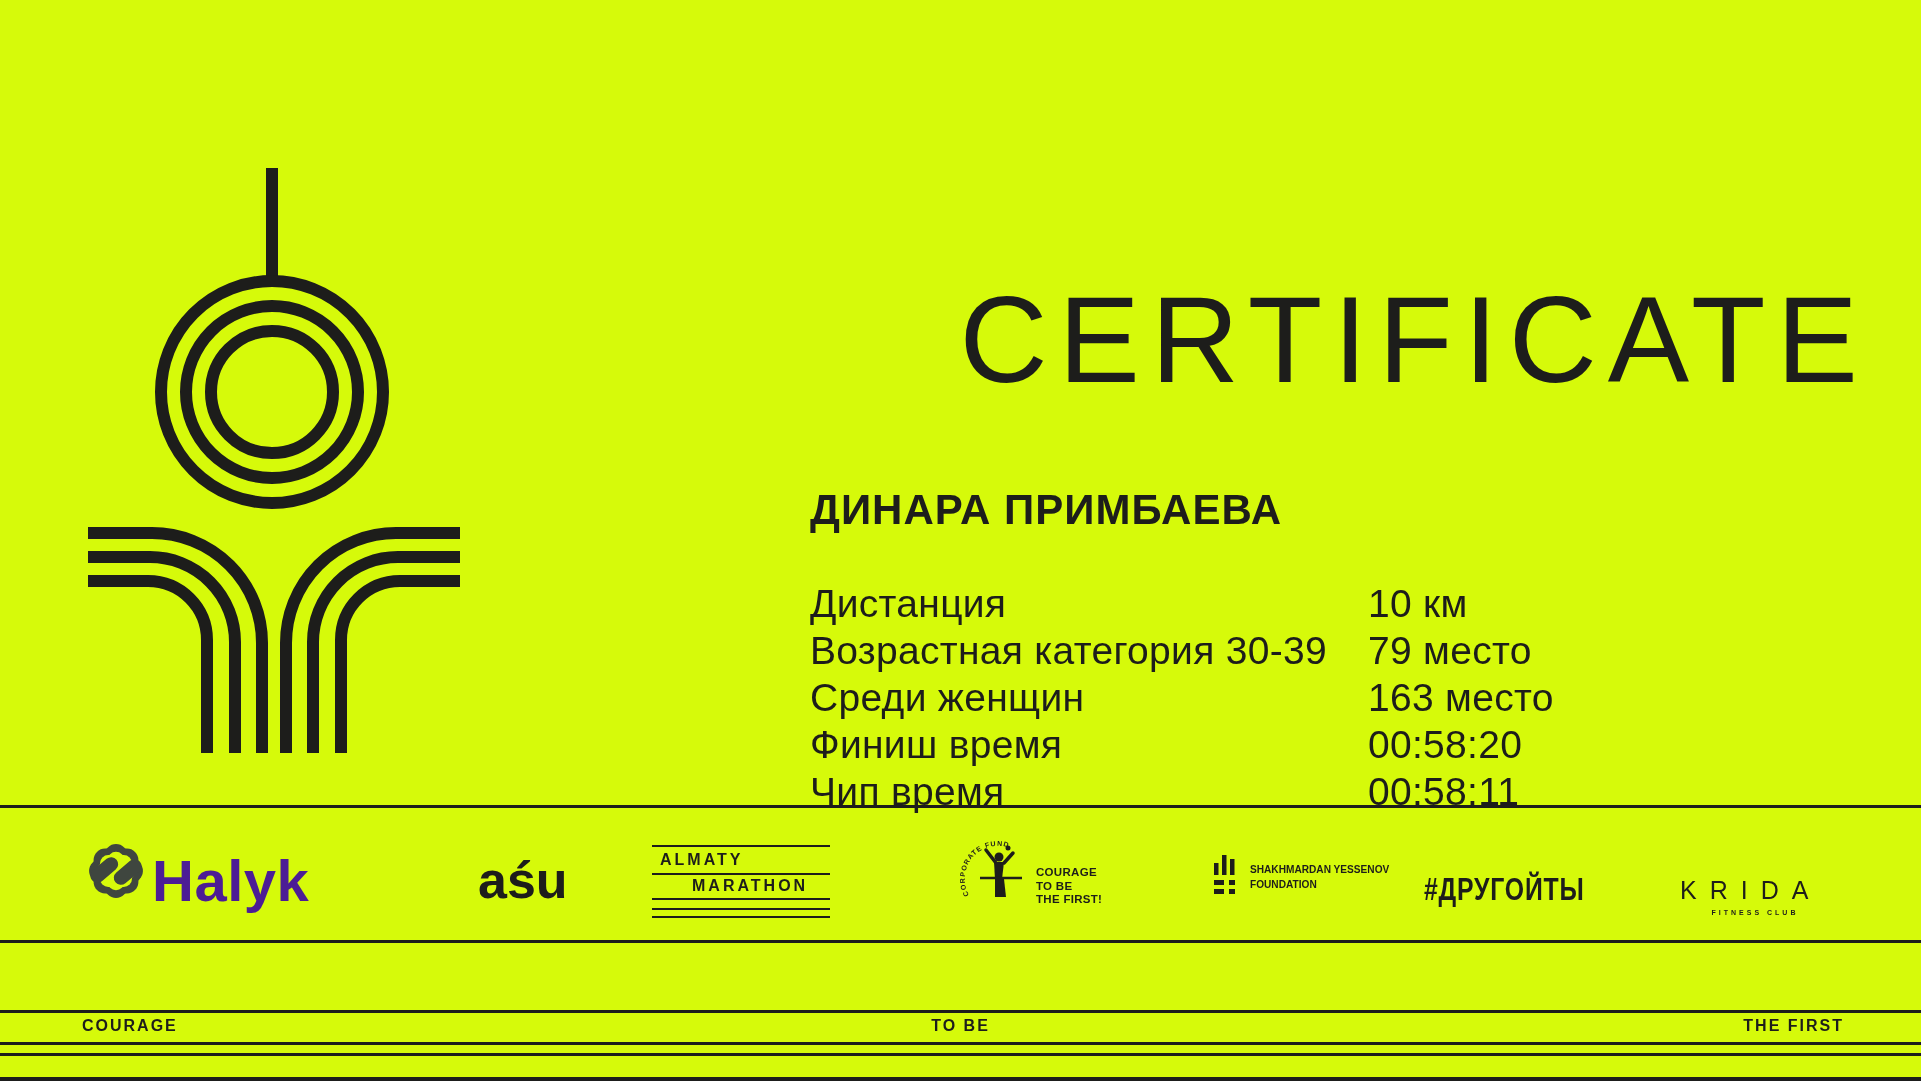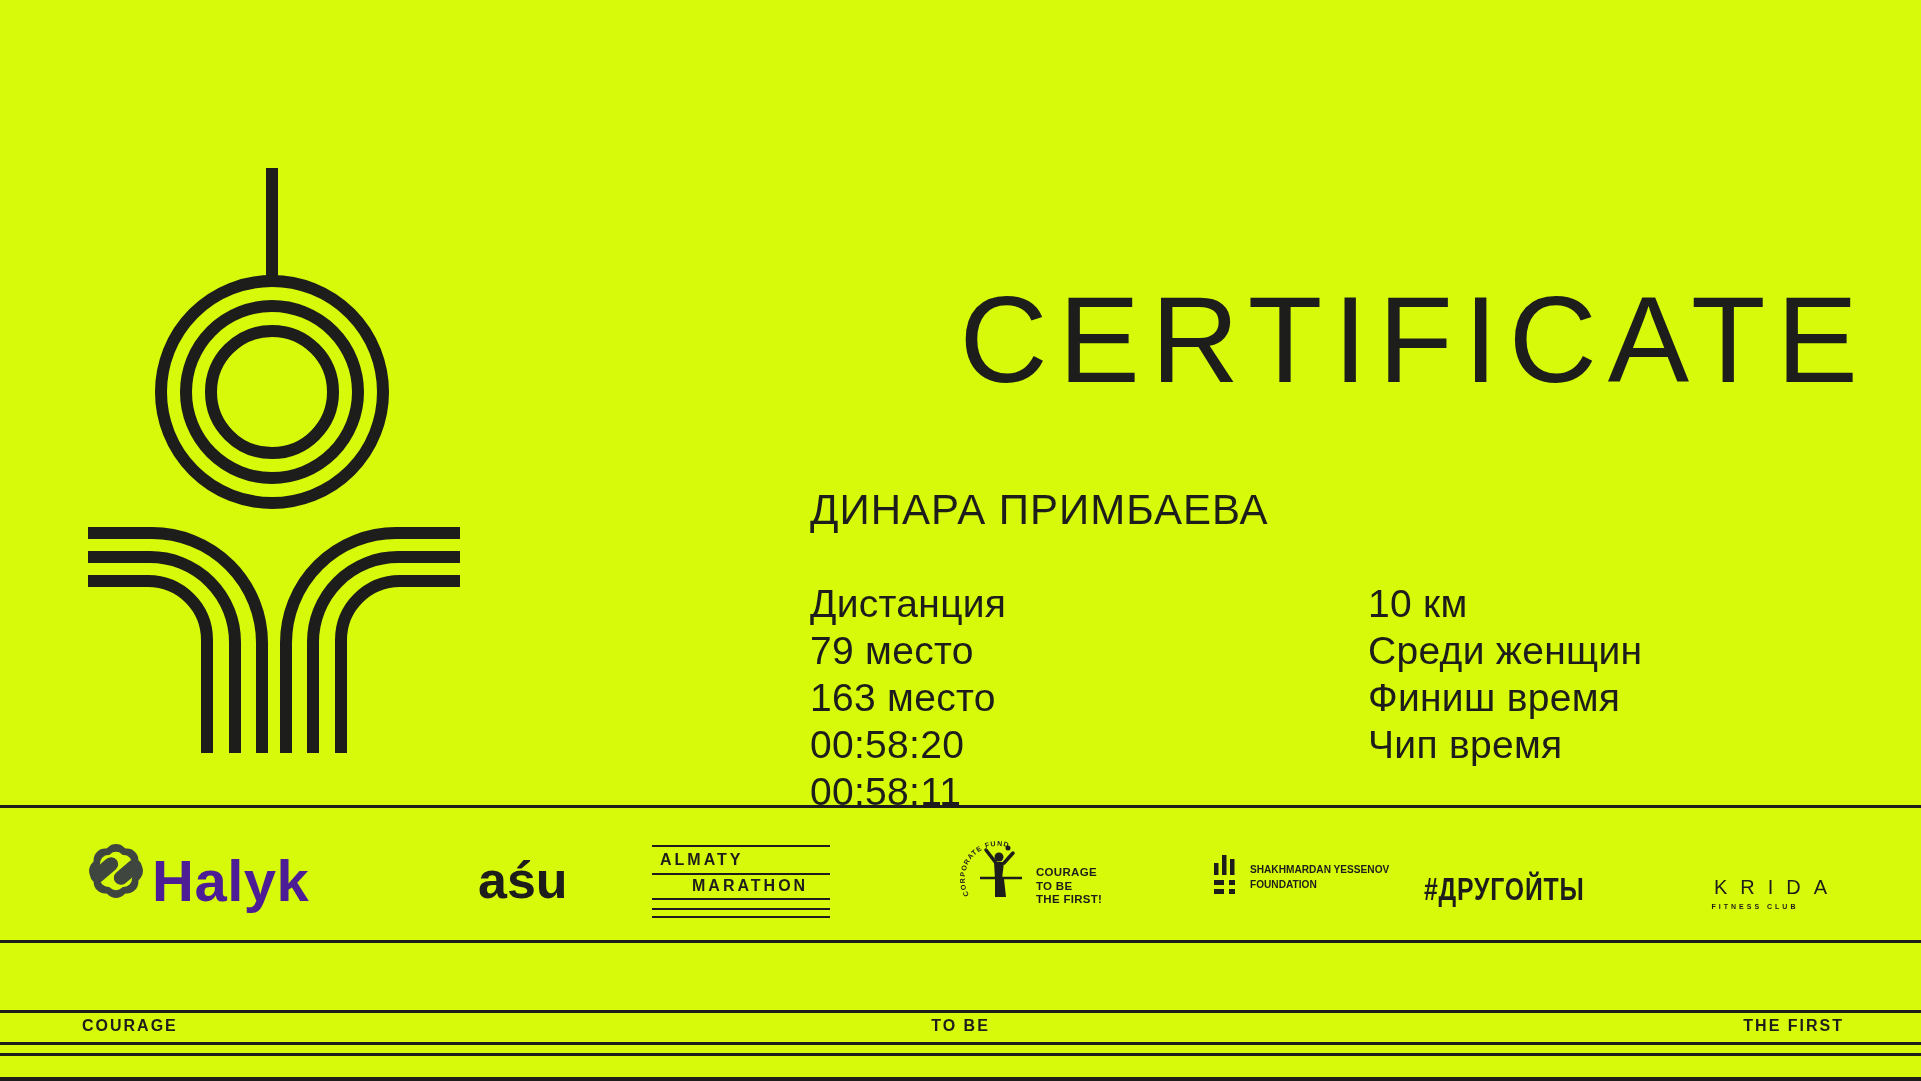--- a/index.html
+++ b/index.html
@@ -19,21 +19,21 @@
   .event-title{
     position:absolute;top:62px;right:74px;text-align:right;
     font-size:62px;line-height:90px;font-weight:500;letter-spacing:4px;white-space:nowrap;
   }
   .cert-heading{
     position:absolute;top:270px;right:52px;
     font-size:122px;font-weight:500;letter-spacing:11px;white-space:nowrap;
   }
   .recipient{
     position:absolute;left:810px;top:486px;
-    font-size:42px;font-weight:400;letter-spacing:1px;white-space:nowrap;
+    font-size:42px;font-weight:700;letter-spacing:1px;white-space:nowrap;
   }
   .results{
     position:absolute;left:810px;top:580px;
     display:grid;grid-template-columns:558px auto;grid-auto-rows:47px;align-items:center;
     font-size:39px;font-weight:500;letter-spacing:.3px;white-space:nowrap;
   }
   .baiterek-svg{position:absolute;left:0;top:0;pointer-events:none;}
 
   
   .halyk-emblem{position:absolute;left:84px;top:839px;}
@@ -57,21 +57,21 @@
     position:absolute;left:1250px;top:862px;
     font-size:11.5px;line-height:14.5px;font-weight:700;white-space:nowrap;
     transform:scaleX(.88);transform-origin:left top;
   }
   .drugoity{
     position:absolute;left:1424px;top:872px;
     font-size:31px;font-weight:800;letter-spacing:1px;white-space:nowrap;
     transform:scaleX(.8);transform-origin:left top;
   }
   .krida{position:absolute;left:1680px;top:876px;width:160px;}
-  .krida .word{font-size:20px;font-weight:400;letter-spacing:13px;white-space:nowrap;text-align:right;}
+  .krida .word{font-size:25px;font-weight:400;letter-spacing:13px;white-space:nowrap;}
   .krida .sub{font-size:7px;font-weight:600;letter-spacing:3px;margin-top:4px;text-align:center;width:150px;}
 
   .ft{position:absolute;top:1017px;font-size:16px;font-weight:600;letter-spacing:2px;white-space:nowrap;}
   .ft.left{left:82px;}
   .ft.center{left:50%;transform:translateX(-50%);}
   .ft.right{right:77px;margin-left:8px;}
 </style>
 </head>
 <body>
 
@@ -93,20 +93,21 @@
   </svg>
 
 
   <div class="cert-heading">CERTIFICATE</div>
 
   <div class="recipient">ДИНАРА ПРИМБАЕВА</div>
 
   <div class="results">
     <div>Дистанция</div>
     <div>10 км</div>
+    <div>Возрастная категория 30-39</div>
     <div>79 место</div>
     <div>Среди женщин</div>
     <div>163 место</div>
     <div>Финиш время</div>
     <div>00:58:20</div>
     <div>Чип время</div>
     <div>00:58:11</div>
   </div>
 
   <div class="hl l-band-top"></div>

